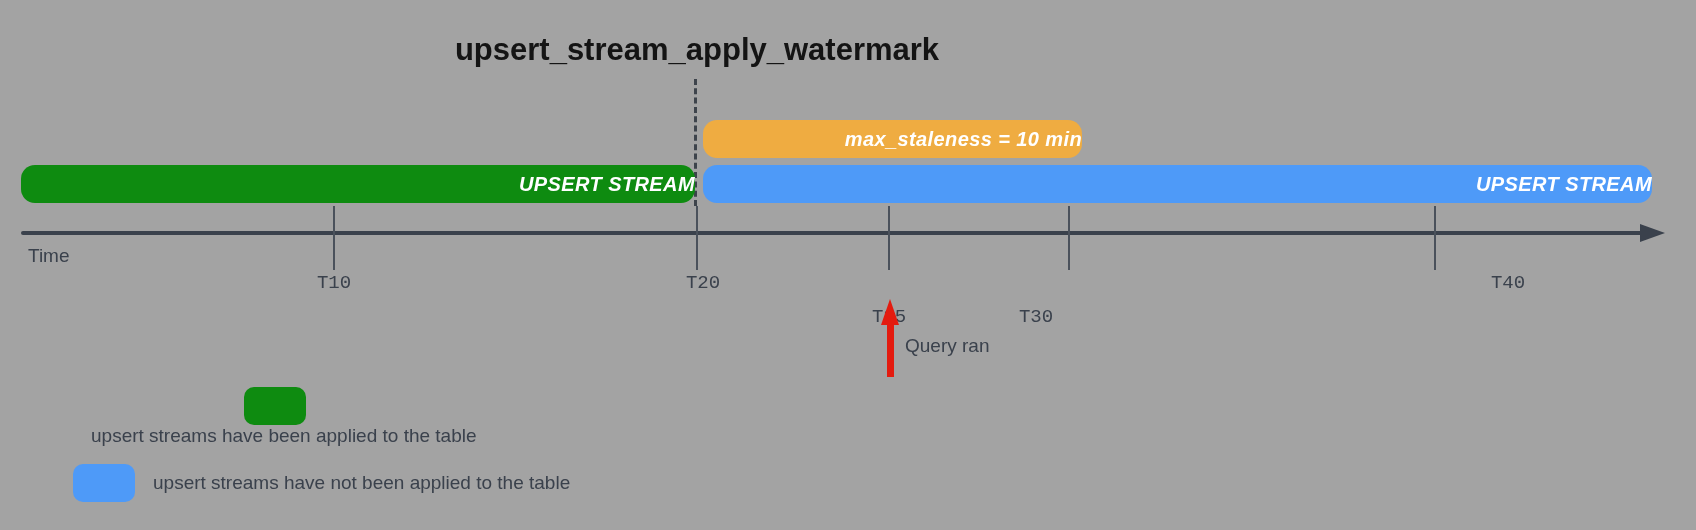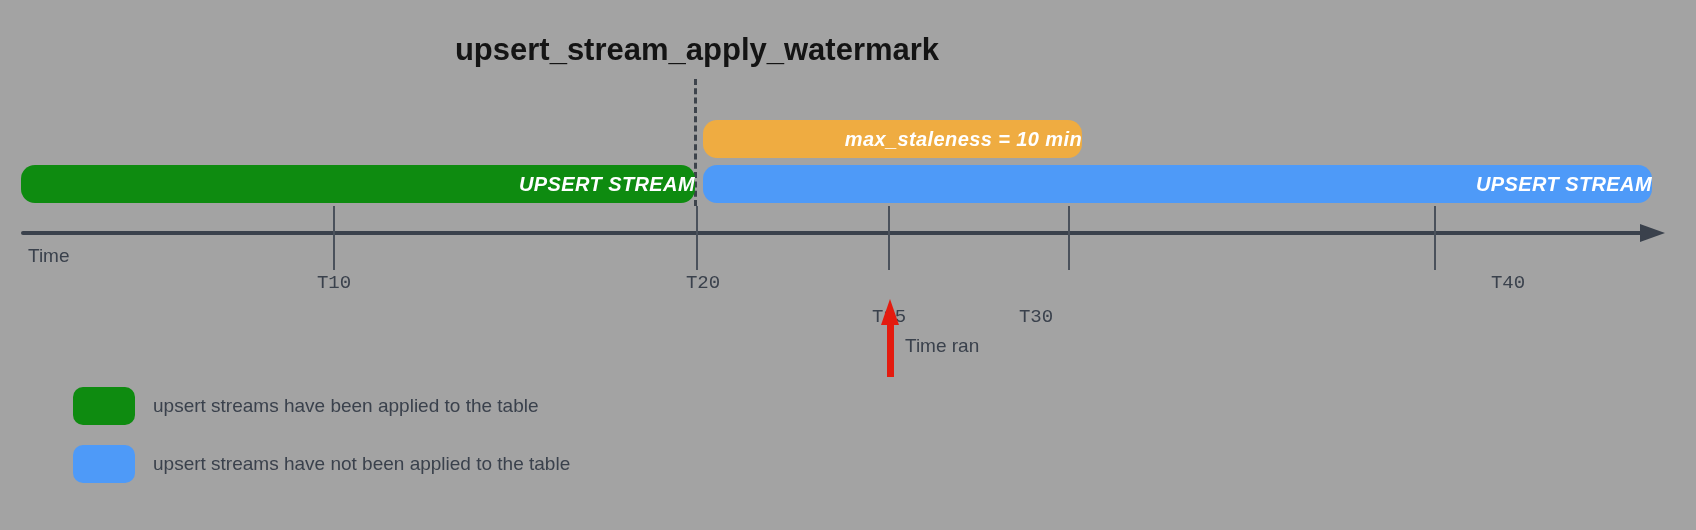--- a/index.html
+++ b/index.html
@@ -106,22 +106,22 @@
     white-space: nowrap;
   }
 
   .legend-row {
     position: absolute;
     left: 73px;
     height: 38px;
     display: flex;
     align-items: center;
   }
-  .legend-row-1 { top: 387px; }
-  .legend-row-2 { top: 445px; }
+  .legend-row-1 { top: 387px; flex-direction: column; }
+  .legend-row-2 { top: 464px; }
   .legend-swatch {
     width: 62px; height: 38px;
     border-radius: 10px;
     flex: 0 0 auto;
   }
   .legend-swatch.green { background: #0E8B10; }
   .legend-swatch.blue  { background: #4E9AF8; }
   .legend-text {
     margin-left: 18px;
     font-size: 19px;
@@ -164,21 +164,21 @@
   <div class="tick-label hi" style="left:889px">T25</div>
 
   <div class="tick-line" style="left:1068px"></div>
   <div class="tick-label hi" style="left:1036px">T30</div>
 
   <div class="tick-line" style="left:1434px"></div>
   <div class="tick-label" style="left:1508px">T40</div>
 
   <div class="query-arrow-head"></div>
   <div class="query-arrow-shaft"></div>
-  <div class="query-label">Time ran</div>
+  <div class="query-label">Query ran</div>
 
   <div class="legend-row legend-row-1">
     <div class="legend-swatch green"></div>
     <div class="legend-text">upsert streams have been applied to the table</div>
   </div>
 
   <div class="legend-row legend-row-2">
     <div class="legend-swatch blue"></div>
     <div class="legend-text">upsert streams have not been applied to the table</div>
   </div>

